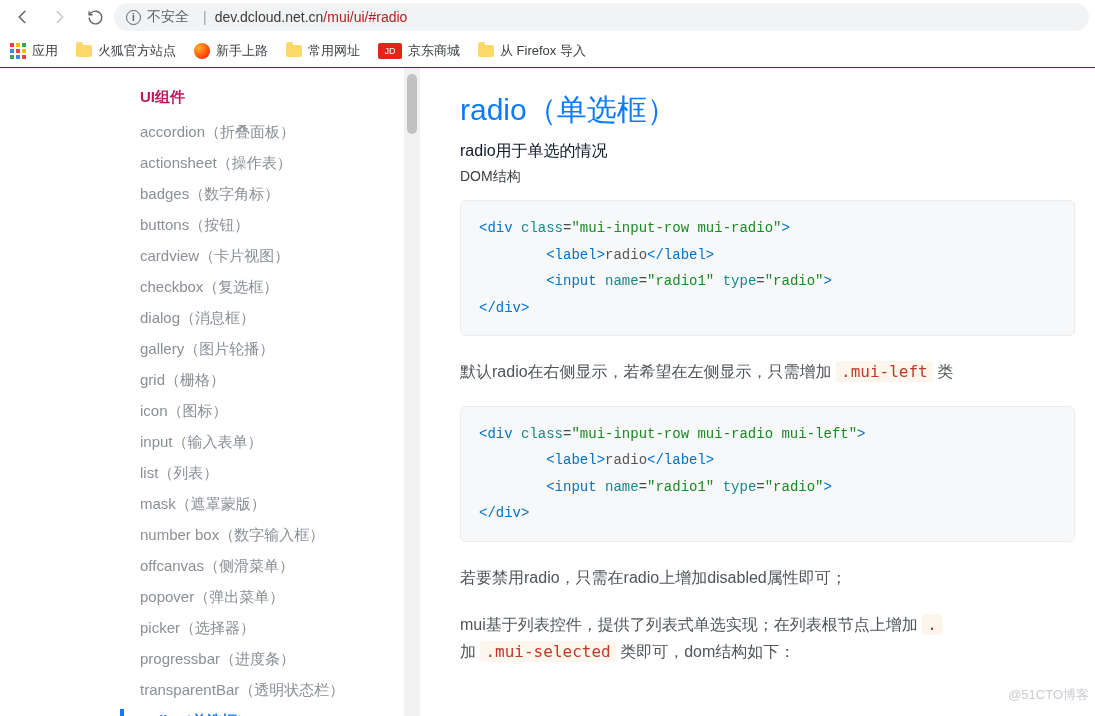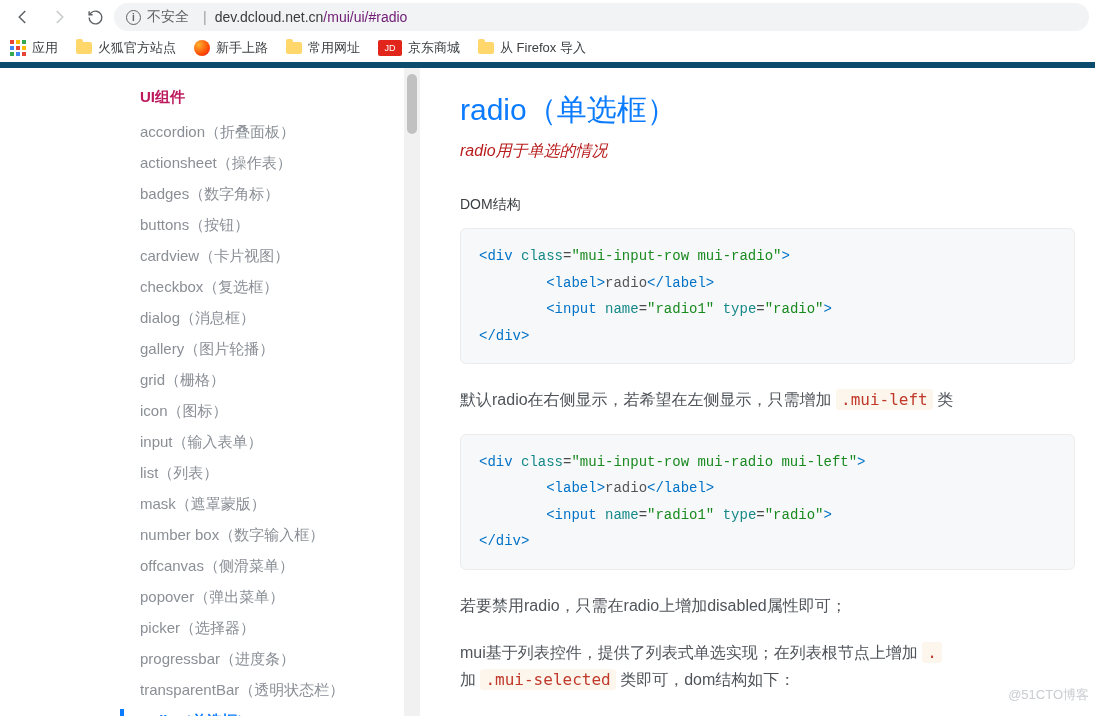--- a/index.html
+++ b/index.html
@@ -8,24 +8,24 @@
   
   .browser-top { height: 34px; display: flex; align-items: center; padding: 0 6px; gap: 10px; }
   .nav-arrows { display: flex; gap: 18px; padding-left: 8px; color: #5f6367; }
   .nav-arrows .disabled { opacity: .35; }
   .nav-icon { width: 18px; height: 18px; display: flex; align-items: center; justify-content: center; }
   .addr-bar { flex: 1; height: 28px; background: #f1f3f4; border-radius: 14px; display: flex; align-items: center; padding: 0 12px; color: #5f6367; font-size: 14px; }
   .addr-info { display: flex; align-items: center; gap: 6px; margin-right: 6px; }
   .info-circle { width: 15px; height: 15px; border: 1.5px solid #5f6367; border-radius: 50%; display: flex; align-items: center; justify-content: center; font-size: 10px; font-weight: bold; }
   .addr-sep { margin: 0 8px; color: #9aa0a6; }
   .url-host { color: #3b3b3b; }
-  .url-rest { color: #701a75; }
+  .url-rest { color: #b91c1c; }
 
   
-  .bookmarks { height: 34px; display: flex; align-items: center; padding: 0 10px; gap: 18px; border-bottom: 6px solid #0c4a6e; color: #3c4043; font-size: 13px; }
+  .bookmarks { height: 34px; display: flex; align-items: center; padding: 0 10px; gap: 18px; border-bottom: 1px solid #0c4a6e; color: #3c4043; font-size: 13px; }
   .apps-ic { width: 16px; height: 16px; display: grid; grid-template-columns: repeat(3,4px); grid-template-rows: repeat(3,4px); gap: 2px; }
   .apps-ic span:nth-child(1){background:#ea4335;} .apps-ic span:nth-child(2){background:#fbbc05;}
   .apps-ic span:nth-child(3){background:#34a853;} .apps-ic span:nth-child(4){background:#4285f4;}
   .apps-ic span:nth-child(5){background:#ea4335;} .apps-ic span:nth-child(6){background:#fbbc05;}
   .apps-ic span:nth-child(7){background:#34a853;} .apps-ic span:nth-child(8){background:#4285f4;}
   .apps-ic span:nth-child(9){background:#ea4335;}
   .bm-item { display: flex; align-items: center; gap: 6px; }
   .folder-ic { width: 16px; height: 12px; background: #ffd76a; border-radius: 2px; position: relative; }
   .folder-ic:before { content:""; position:absolute; top:-3px; left:0; width:7px; height:4px; background:#ffd76a; border-radius:2px 2px 0 0; }
   .ff-ic { width:16px; height:16px; border-radius:50%; background: radial-gradient(circle at 30% 30%, #ffb02e, #ff3d00 70%, #7b1fa2); }
@@ -37,21 +37,21 @@
   .sidebar-scroll { position:absolute; right:0; top:0; width:16px; height:100%; background:#f1f1f1; }
   .sidebar-scroll .thumb { position:absolute; top:6px; left:3px; width:10px; height:60px; background:#c1c1c1; border-radius:5px; }
   .sidebar { width: 300px; padding: 16px 0 16px 20px; overflow:hidden; }
   .sb-title { color:#be185d; font-weight:bold; font-size:15px; padding:4px 0 10px 0; }
   .sb-item { color:#8a8f96; font-size:15px; padding:6px 0; cursor:pointer; }
   .sb-item.active { color:#0b7bff; font-weight:bold; position:relative; }
   .sb-item.active:before { content:""; position:absolute; left:-20px; top:3px; bottom:3px; width:4px; background:#0b7bff; }
 
   .content { flex:1; padding: 22px 20px 0 40px; color:#4a4a4a; position:relative; overflow:hidden; }
   h1.title { color:#0b7bff; font-weight:500; font-size:30px; margin-bottom:10px; }
-  .subtitle { font-size:16px; color:#b91c1c; margin-bottom:34px;font-style:italic; }
+  .subtitle { font-size:16px; color:#0f172a; margin-bottom:6px; }
   .section-h { font-size:14px; color:#3a3f44; margin-bottom:14px; }
   pre.code { background:#f7f8f9; border:1px solid #ececec; border-radius:6px; padding:14px 18px; font-family: Consolas, "Courier New", monospace; font-size:14px; line-height:1.9; margin-bottom:22px; white-space:pre; overflow:hidden; }
   .blue{color:#0072c7;} .teal{color:#158888;} .green{color:#198a1f;} .grey{color:#555;}
   .para { font-size:16px; color:#4f545a; margin-bottom:20px; line-height:1.7; }
   code.inline { background:#fdf6ec; color:#c0392b; font-family: Consolas, monospace; padding:1px 5px; border-radius:3px; }
   .watermark { position:absolute; right:6px; bottom:12px; color:#c9ccd0; font-size:13px; }
 </style>
 </head>
 <body>
 

